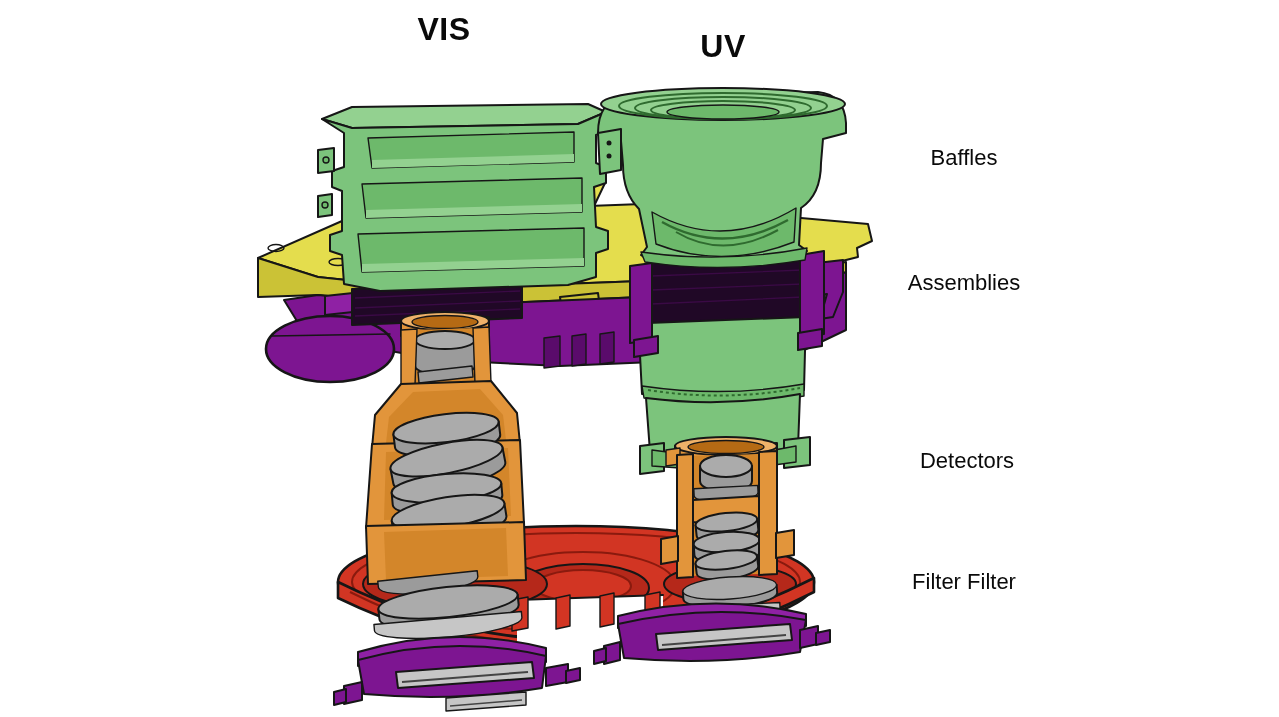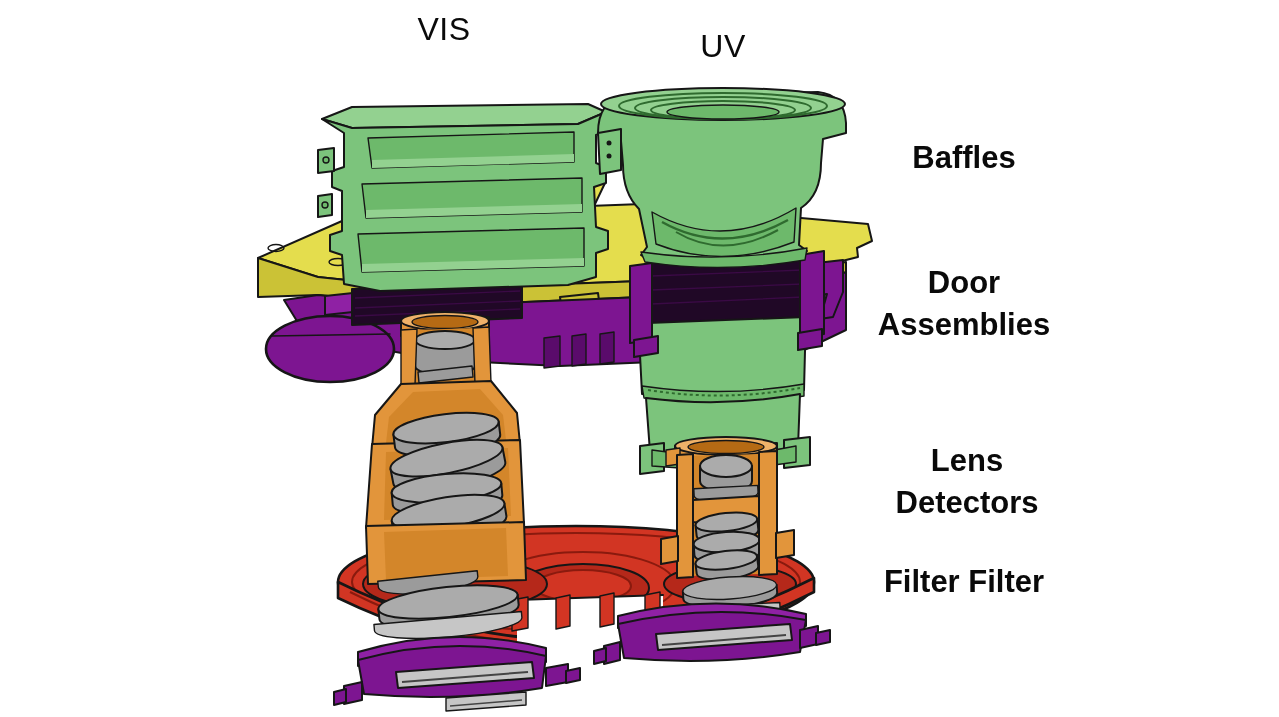--- a/index.html
+++ b/index.html
@@ -1,22 +1,22 @@
 <!DOCTYPE html>
 <html style="--label_text: #0a0a0a; --outline: #161616; --baffle_green: #7cc47c; --baffle_green_light: #93d190; --baffle_green_mid: #6db96b; --baffle_green_dark: #2f6b2f; --deck_yellow: #e4dd4d; --deck_yellow_dark: #cbc236; --door_purple: #7d1591; --door_purple_light: #8f21a4; --door_purple_dark: #5a0b6b; --door_knurl_dark: #200826; --lens_orange: #e2953b; --lens_orange_light: #efb269; --lens_orange_mid: #d3862a; --lens_orange_dark: #b56a14; --filter_red: #d23523; --filter_red_dark: #b5281a; --filter_red_deep: #8a1a0e; --metal_gray: #9b9b9b; --metal_gray_mid: #ababab; --metal_gray_light: #c6c6c6;"><head>
 <meta charset="utf-8">
 <style>
   html,body{margin:0;padding:0;background:#fff;}
   .canvas{position:relative;width:1279px;height:717px;background:#fff;overflow:hidden;
           font-family:"Liberation Sans",sans-serif;}
   .canvas svg{position:absolute;left:0;top:0;}
   .label{position:absolute;transform:translateX(-50%);white-space:nowrap;
          color:var(--label_text);text-align:center;}
-  .title{font-size:32px;font-weight:400;letter-spacing:.5px;line-height:40px;}
-  .side{font-size:31px;font-weight:700;line-height:42px;}
+  .title{font-size:32px;font-weight:700;letter-spacing:.5px;line-height:40px;}
+  .side{font-size:22px;font-weight:400;line-height:42px;}
   
   .green{fill:var(--baffle_green)} .green-l{fill:var(--baffle_green_light)}
   .green-m{fill:var(--baffle_green_mid)}
   .yellow{fill:var(--deck_yellow)} .yellow-d{fill:var(--deck_yellow_dark)}
   .purple{fill:var(--door_purple)} .purple-l{fill:var(--door_purple_light)}
   .purple-d{fill:var(--door_purple_dark)} .knurl{fill:var(--door_knurl_dark)}
   .orange{fill:var(--lens_orange)} .orange-l{fill:var(--lens_orange_light)}
   .orange-m{fill:var(--lens_orange_mid)} .orange-d{fill:var(--lens_orange_dark)}
   .red{fill:var(--filter_red)} .red-d{fill:var(--filter_red_dark)}
   .gray{fill:var(--metal_gray)} .gray-m{fill:var(--metal_gray_mid)} .gray-l{fill:var(--metal_gray_light)}
@@ -238,24 +238,22 @@
     <path class="purple oln" d="M816,633 L830,630 L830,642 L816,645 Z"></path>
   </g>
 </svg>
 
   <div class="label title" style="left:444px;top:9px">VIS</div>
   <div class="label title" style="left:723px;top:26px">UV</div>
 
   <div class="label side" style="left:964px;top:137px">Baffles</div>
 
   <div class="label side" style="left:964px;top:262px">
-    <div>Door</div>
     <div>Assemblies</div>
   </div>
 
   <div class="label side" style="left:967px;top:440px">
-    <div>Lens</div>
     <div>Detectors</div>
   </div>
 
   <div class="label side" style="left:964px;top:561px">Filter Filter</div>
 
 </div>
 
 </body></html>

